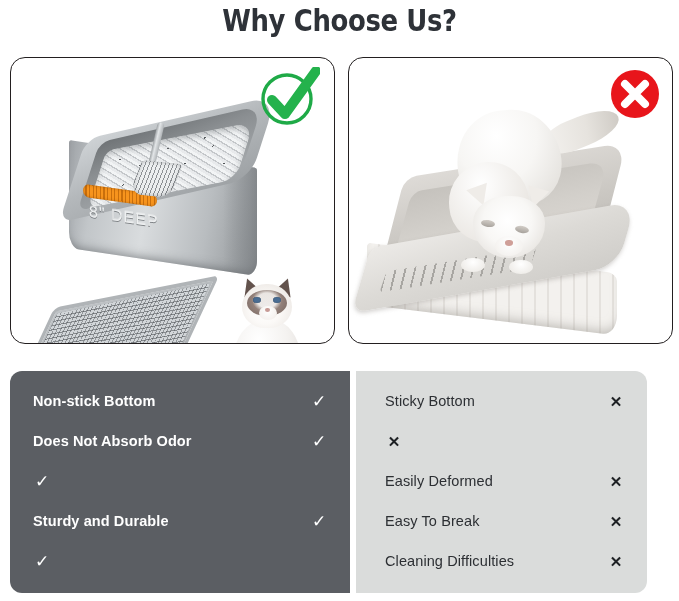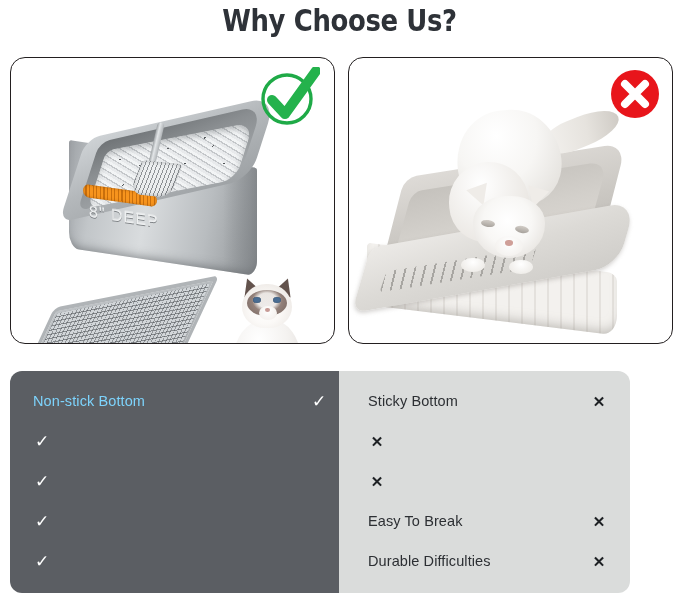--- a/index.html
+++ b/index.html
@@ -389,41 +389,41 @@
     box-sizing: border-box;
     padding-top: 10px;
   }
   #cmp-pros {
     left: 10px;
     width: 340px;
     background: #5b5e63;
     border-radius: 12px 0 0 12px;
   }
   #cmp-cons {
-    left: 339px;
+    left: 356px;
     width: 291px;
     background: #dadcdb;
     border-radius: 0 12px 12px 0;
   }
   .cmp-row {
     position: relative;
     height: 40px;
     display: flex;
     align-items: center;
   }
   #cmp-pros .cmp-row { padding: 0 22px 0 23px; }
   #cmp-cons .cmp-row { padding: 0 22px 0 29px; }
 
   .cmp-label {
     flex: 1;
     font-size: 14.5px;
     letter-spacing: 0.1px;
     white-space: nowrap;
   }
-  #cmp-pros .cmp-label { color: #7dd3fc; font-weight: normal; }
+  #cmp-pros .cmp-label { color: #ffffff; font-weight: bold; }
   #cmp-cons .cmp-label { color: #2c2f33; font-weight: normal; }
 
   .cmp-mark {
     width: 18px;
     text-align: center;
     font-size: 16px;
     line-height: 1;
   }
   #cmp-pros .cmp-mark { color: #ffffff; font-size: 17px; }
   #cmp-cons .cmp-mark { color: #1e2124; font-weight: bold; font-size: 15px; }
@@ -495,45 +495,48 @@
     <path d="M15 15 L35 35 M35 15 L15 35" stroke="#ffffff" stroke-width="8" stroke-linecap="round"></path>
   </svg>
 </div>
 
 <div class="cmp-panel" id="cmp-pros">
   <div class="cmp-row">
     <span class="cmp-label">Non-stick Bottom</span>
     <span class="cmp-mark">✓</span>
   </div>
   <div class="cmp-row">
+    <span class="cmp-label">Does Not Absorb Odor</span>
     <span class="cmp-mark">✓</span>
   </div>
   <div class="cmp-row">
     <span class="cmp-mark">✓</span>
   </div>
   <div class="cmp-row">
+    <span class="cmp-label">Sturdy and Durable</span>
     <span class="cmp-mark">✓</span>
   </div>
   <div class="cmp-row">
     <span class="cmp-mark">✓</span>
   </div>
 </div>
 
 <div class="cmp-panel" id="cmp-cons">
   <div class="cmp-row">
     <span class="cmp-label">Sticky Bottom</span>
     <span class="cmp-mark">✕</span>
   </div>
   <div class="cmp-row">
     <span class="cmp-mark">✕</span>
   </div>
   <div class="cmp-row">
+    <span class="cmp-label">Easily Deformed</span>
     <span class="cmp-mark">✕</span>
   </div>
   <div class="cmp-row">
     <span class="cmp-label">Easy To Break</span>
     <span class="cmp-mark">✕</span>
   </div>
   <div class="cmp-row">
-    <span class="cmp-label">Durable Difficulties</span>
+    <span class="cmp-label">Cleaning Difficulties</span>
     <span class="cmp-mark">✕</span>
   </div>
 </div>
 
 </body></html>

